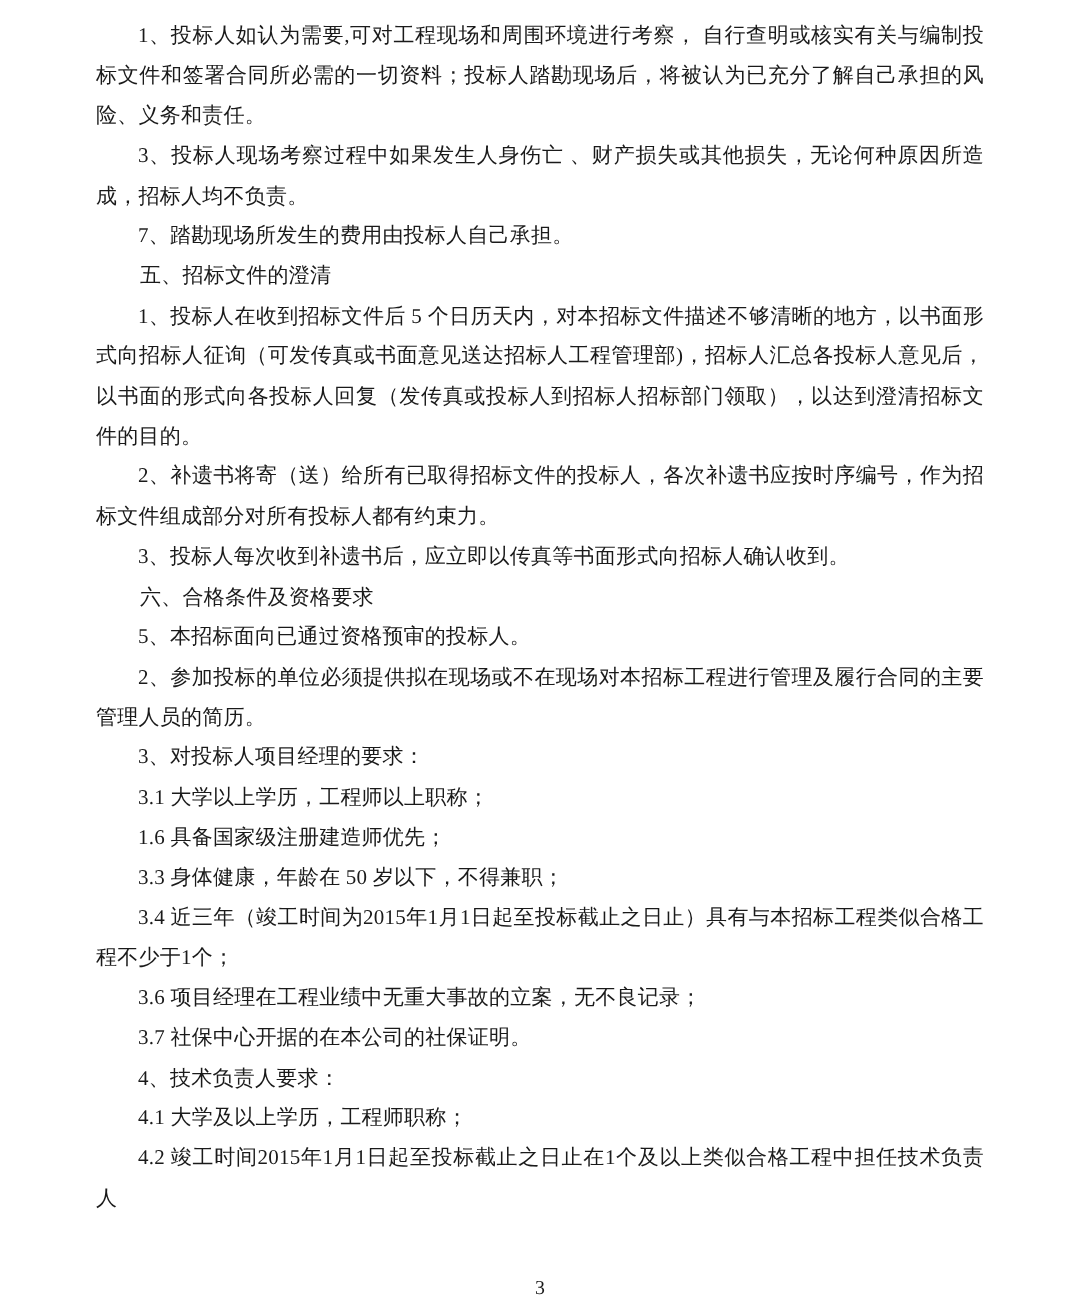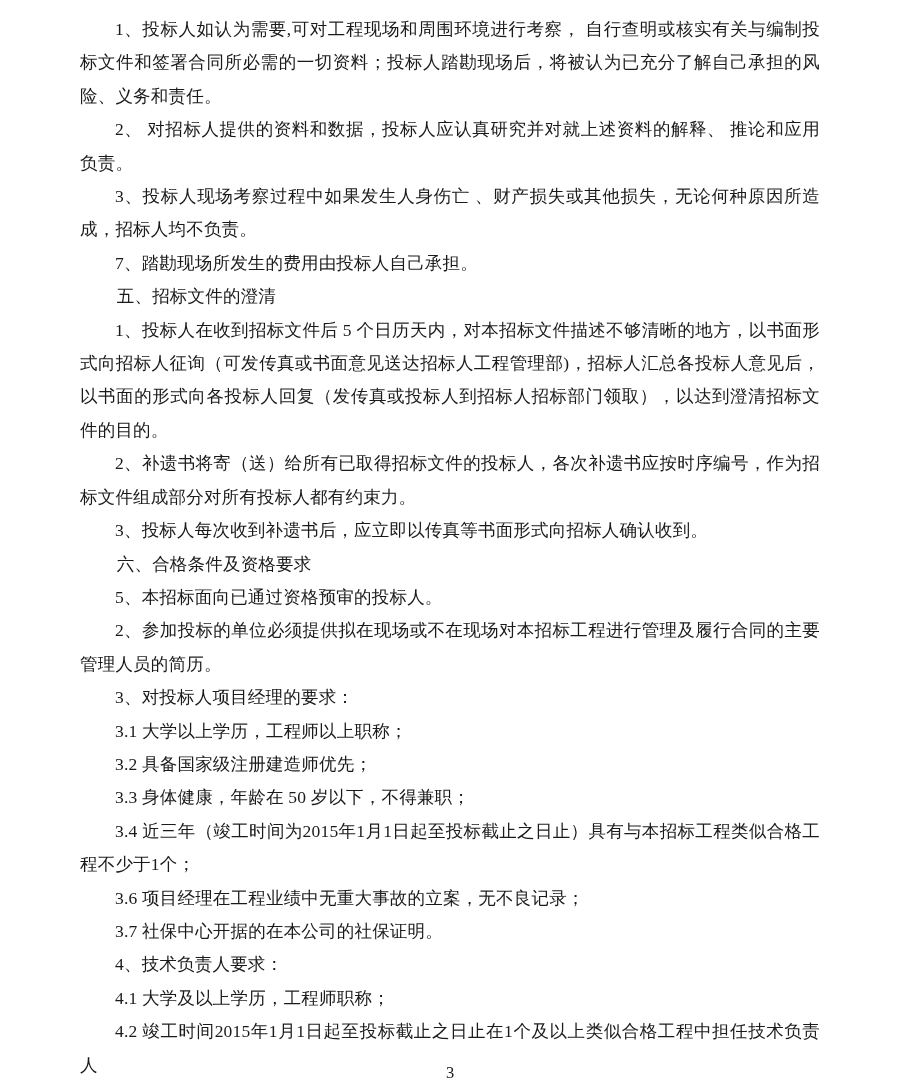--- a/index.html
+++ b/index.html
@@ -39,33 +39,32 @@
     font-size: 16.5px;
     color: #1a1a1a;
   }
 </style>
 </head>
 <body>
 
 <div class="page">
   <div class="content">
     <p>1、投标人如认为需要,可对工程现场和周围环境进行考察， 自行查明或核实有关与编制投标文件和签署合同所必需的一切资料；投标人踏勘现场后，将被认为已充分了解自己承担的风险、义务和责任。</p>
-    <p>2、 对招标人提供的资料和数据，投标人应认真研究并对就上述资料的解释、 推论和应用负责。</p>
     <p>3、投标人现场考察过程中如果发生人身伤亡 、财产损失或其他损失，无论何种原因所造成，招标人均不负责。</p>
     <p>7、踏勘现场所发生的费用由投标人自己承担。</p>
     <p class="heading">五、招标文件的澄清</p>
     <p>1、投标人在收到招标文件后 5 个日历天内，对本招标文件描述不够清晰的地方，以书面形式向招标人征询（可发传真或书面意见送达招标人工程管理部)，招标人汇总各投标人意见后，以书面的形式向各投标人回复（发传真或投标人到招标人招标部门领取），以达到澄清招标文件的目的。</p>
     <p>2、补遗书将寄（送）给所有已取得招标文件的投标人，各次补遗书应按时序编号，作为招标文件组成部分对所有投标人都有约束力。</p>
     <p>3、投标人每次收到补遗书后，应立即以传真等书面形式向招标人确认收到。</p>
     <p class="heading">六、合格条件及资格要求</p>
     <p>5、本招标面向已通过资格预审的投标人。</p>
     <p>2、参加投标的单位必须提供拟在现场或不在现场对本招标工程进行管理及履行合同的主要管理人员的简历。</p>
     <p>3、对投标人项目经理的要求：</p>
     <p>3.1 大学以上学历，工程师以上职称；</p>
-    <p>3.2 具备国家级注册建造师优先；</p>
+    <p>1.6 具备国家级注册建造师优先；</p>
     <p>3.3 身体健康，年龄在 50 岁以下，不得兼职；</p>
     <p>3.4 近三年（竣工时间为2015年1月1日起至投标截止之日止）具有与本招标工程类似合格工程不少于1个；</p>
     <p>3.6 项目经理在工程业绩中无重大事故的立案，无不良记录；</p>
     <p>3.7 社保中心开据的在本公司的社保证明。</p>
     <p>4、技术负责人要求：</p>
     <p>4.1 大学及以上学历，工程师职称；</p>
     <p>4.2 竣工时间2015年1月1日起至投标截止之日止在1个及以上类似合格工程中担任技术负责人</p>
   </div>
   <div class="page-number">3</div>
 </div>

